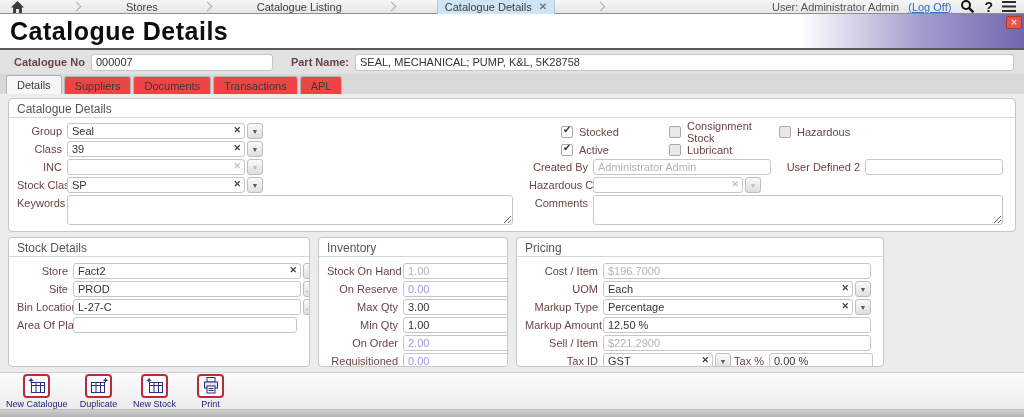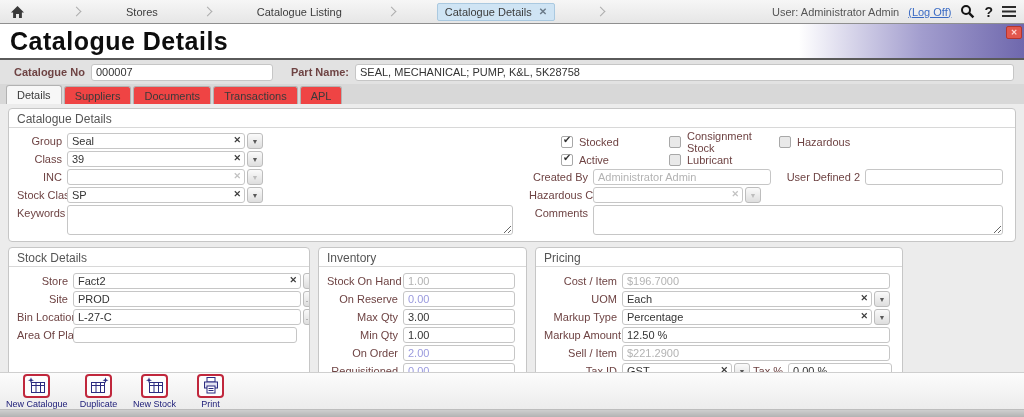--- a/index.html
+++ b/index.html
@@ -1,21 +1,21 @@
 <!DOCTYPE html>
 <html><head>
 <meta charset="utf-8">
 <style>
   * { box-sizing: border-box; margin: 0; padding: 0; }
   html,body { width:1024px; height:417px; overflow:hidden; }
   body { font-family:"Liberation Sans", sans-serif; font-size:11px; color:#333; background:#ececec; }
   .app { position:relative; width:1024px; height:417px; box-shadow: inset 0 0 0 1px #9a9a9a; display:flex; flex-direction:column; }
 
   
-  .topbar { height:24px; background:linear-gradient(#f6f6f6,#e6e6e6); border-bottom:1px solid #8f8f8f; display:flex; align-items:center; padding:0 8px 0 4px; flex:0 0 auto;gap:35px; }
+  .topbar { height:14px; background:linear-gradient(#f6f6f6,#e6e6e6); border-bottom:1px solid #8f8f8f; display:flex; align-items:center; padding:0 8px 0 4px; flex:0 0 auto;gap:35px; }
   .home-btn { display:flex; align-items:center; padding:2px 6px; cursor:pointer; }
   .sep { width:7px; height:7px; border-top:1px solid #adadad; border-right:1px solid #adadad; transform:rotate(45deg); margin:0 7px; flex:0 0 auto; }
   .crumb { color:#3c3c3c; padding:3px 4px; white-space:nowrap; cursor:pointer; }
   .crumb.active { background:#cfe4f4; border:1px solid #aac9e0; border-radius:2px; padding:2px 7px; display:flex; align-items:center; gap:7px; }
   .crumb-x { color:#6a7a88; font-size:10px; font-weight:bold; cursor:pointer; }
   .topbar-right { margin-left:auto; display:flex; align-items:center; gap:9px; }
   .user-text { color:#555; }
   .logoff { color:#3a6bc4; text-decoration:underline; cursor:pointer; }
   .q-icon { font-weight:bold; font-size:14px; color:#1a1a1a; cursor:pointer; }
   .icon-btn { display:flex; align-items:center; cursor:pointer; }
@@ -70,21 +70,21 @@
   .checkbox.checked::after { content:"\2714"; position:absolute; top:-3px; left:1px; font-size:10px; color:#333; }
   .cb-label { color:#6e4343; }
   .lbl-c { width:64px; } .fld-c { width:178px; }
   .lbl-d { width:94px; } .fld-d { flex:1; margin-right:4px; }
   .fld-hz { width:150px; }
   .cm-ta { flex:1; height:30px; margin-right:4px; resize:both; }
 
   
   .bottom-panels { display:flex; margin-top:5px; gap:8px; }
   .stock-panel { width:302px; height:130px; }
-  .inv-panel { width:209px; height:130px; }
+  .inv-panel { width:190px; height:130px; }
   .price-panel { width:368px; height:130px; }
   .panel-body { padding:6px 8px 2px; }
   .lbl-s { width:56px; } .fld-s { width:228px; }
   .fld-area { width:224px; }
   .lbl-i { width:76px; } .fld-i { width:112px; }
   .lbl-p { width:78px; } .fld-p { width:268px; }
   .fld-p2 { width:250px; }
   .fld-tax { width:110px; }
   .lbl-txp { width:38px; } .fld-txpv { width:104px; }
 

